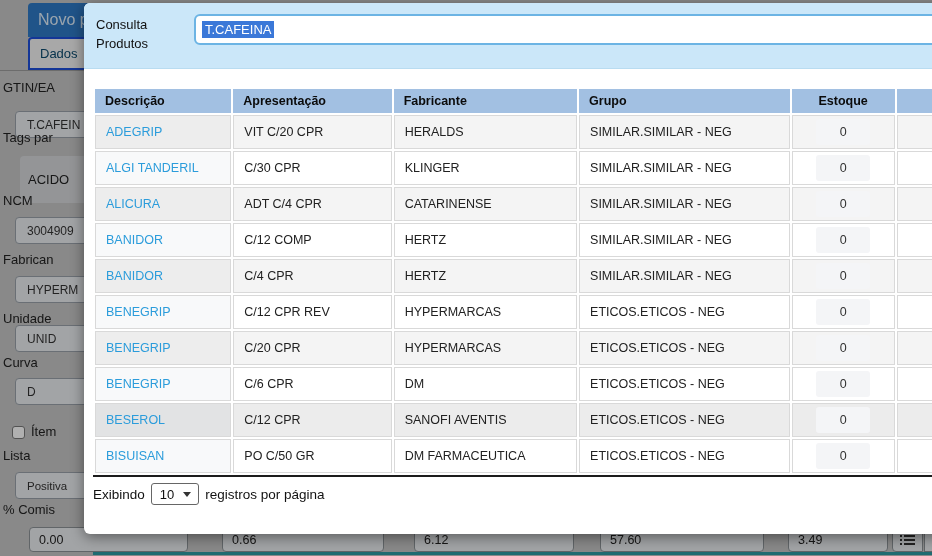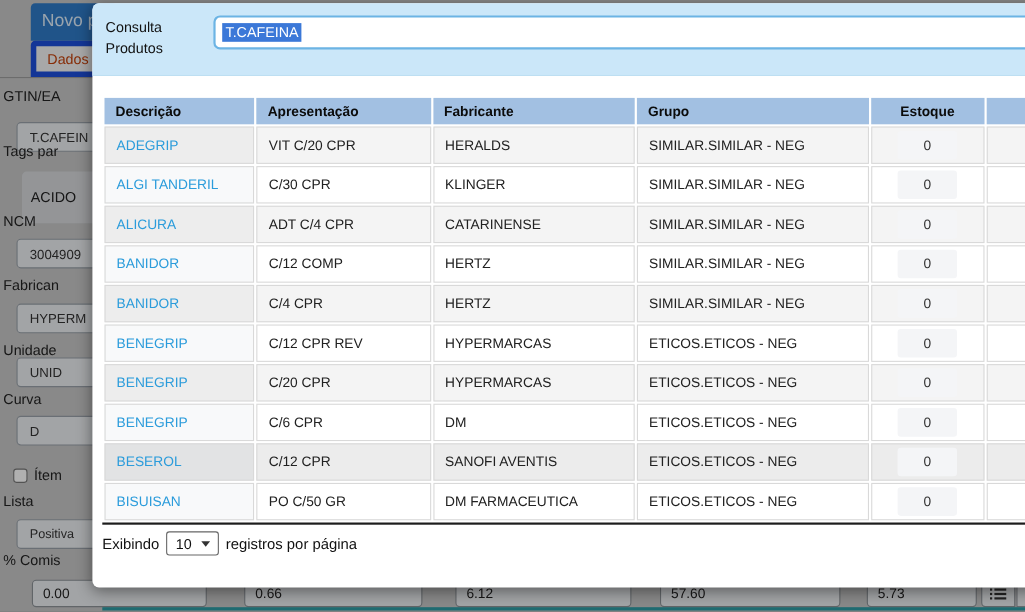--- a/index.html
+++ b/index.html
@@ -21,22 +21,22 @@
   
   .bg{position:absolute;inset:0;}
   .tabs-underline{position:absolute;left:0;top:70px;width:110px;border-top:1px solid #9b9b9b;}
   .btn-novo{
     position:absolute;left:28px;top:3px;width:78px;height:34px;
     background:var(--novo_button_bg);border-radius:4px 4px 0 0;
     color:#ddebf8;font-size:16px;display:flex;align-items:center;padding-left:10px;
   }
   .tab-dados{
     position:absolute;left:28px;top:37px;width:78px;height:33px;
-    background:#f1f1f1;border:5px solid #1d4ed8;border-radius:4px 4px 0 0;
-    color:#c2410c;font-size:13px;display:flex;align-items:center;padding-left:10px;
+    background:#f1f1f1;border:2px solid #1d4ed8;border-radius:4px 4px 0 0;
+    color:#0c4a6e;font-size:13px;display:flex;align-items:center;padding-left:10px;
   }
   .sb-label{position:absolute;left:3px;font-size:13px;color:#222;white-space:nowrap;}
   .sb-box{
     position:absolute;left:15px;width:80px;height:27px;
     background:#e9ebee;border:1px solid #98a0a8;border-radius:4px;
     font-size:12px;color:#333;display:flex;align-items:center;padding-left:11px;white-space:nowrap;overflow:hidden;
   }
   .sb-chip{
     position:absolute;left:20px;top:156px;width:75px;height:47px;
     background:#d4d6d9;border-radius:4px;font-size:13px;color:#222;
@@ -169,21 +169,21 @@
         <span>Positiva</span>
       </div>
 
     <div class="sb-label" style="top:502px">% Comis</div>
 
     <div id="bottom-fields">
         <div class="bf">0.00</div>
         <div class="bf">0.66</div>
         <div class="bf">6.12</div>
         <div class="bf">57.60</div>
-        <div class="bf">5.73</div>
+        <div class="bf">3.49</div>
       </div>
     <div class="bf-icon-btn">
       <svg width="15" height="14" viewBox="0 0 15 14">
         <rect x="0" y="2" width="2" height="2" fill="#333"></rect>
           <rect x="4" y="2" width="11" height="2" fill="#333"></rect>
         <rect x="0" y="6" width="2" height="2" fill="#333"></rect>
           <rect x="4" y="6" width="11" height="2" fill="#333"></rect>
         <rect x="0" y="10" width="2" height="2" fill="#333"></rect>
           <rect x="4" y="10" width="11" height="2" fill="#333"></rect>
       </svg>

